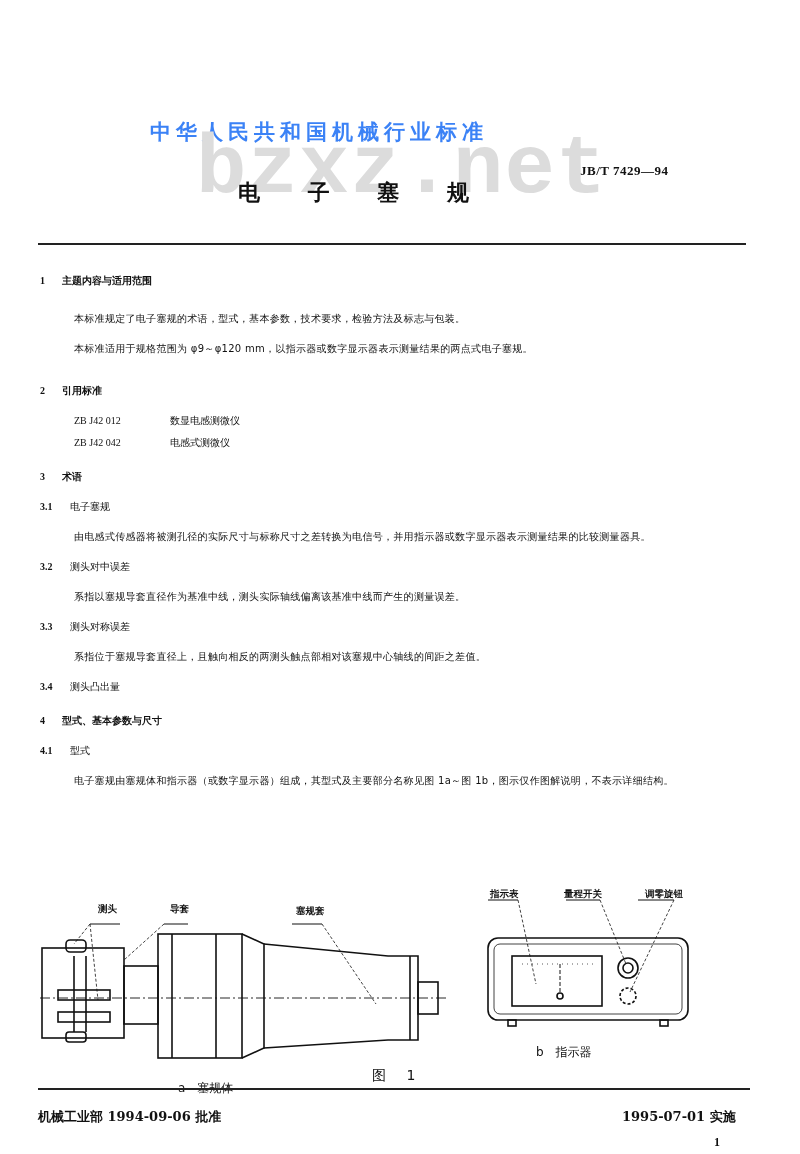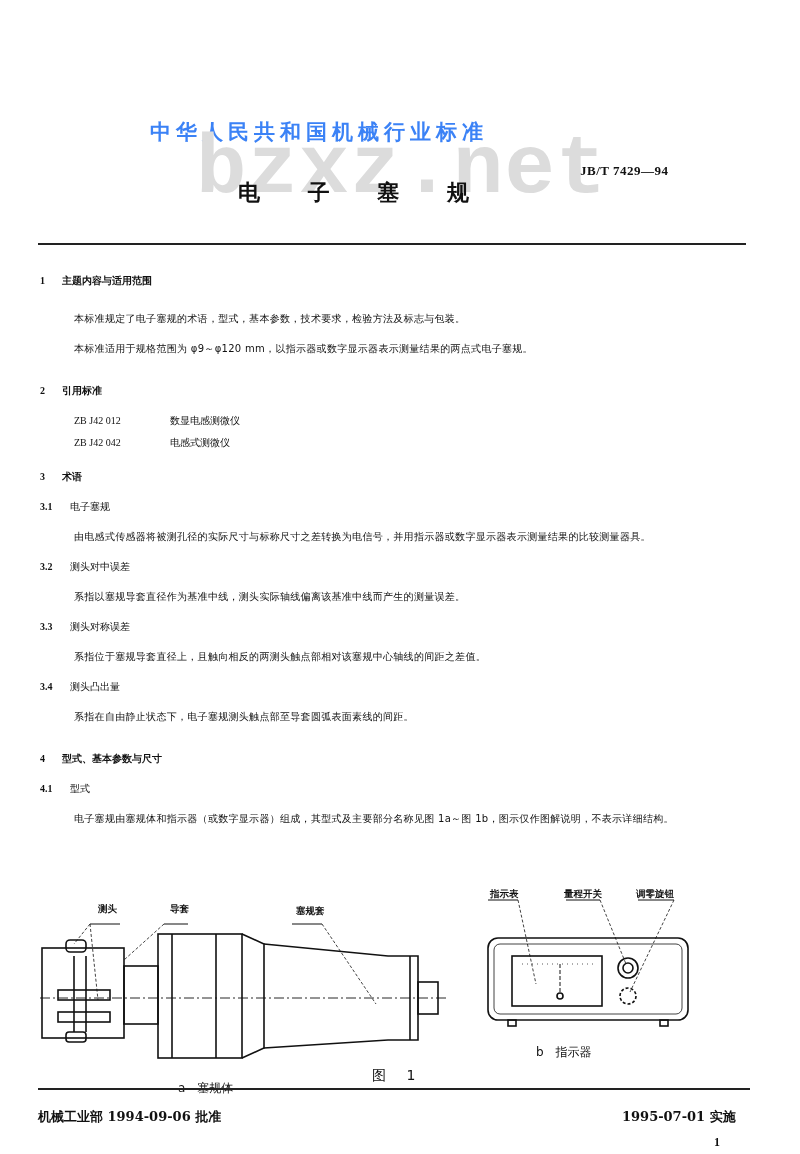--- a/index.html
+++ b/index.html
@@ -90,21 +90,20 @@
     <span class="num">3.2</span><span>测头对中误差</span>
   </div>
   <p class="p">系指以塞规导套直径作为基准中线，测头实际轴线偏离该基准中线而产生的测量误差。</p>
   <div class="h2">
     <span class="num">3.3</span><span>测头对称误差</span>
   </div>
   <p class="p">系指位于塞规导套直径上，且触向相反的两测头触点部相对该塞规中心轴线的间距之差值。</p>
   <div class="h2">
     <span class="num">3.4</span><span>测头凸出量</span>
   </div>
-  <p class="p">系指在自由静止状态下，电子塞规测头触点部至导套圆弧表面素线的间距。</p>
   <div class="gap1"></div>
 
   <div class="h1">
     <span class="num">4</span><span>型式、基本参数与尺寸</span>
   </div>
   <div class="gap2"></div>
   <div class="h2">
     <span class="num">4.1</span><span>型式</span>
   </div>
   <p class="p">电子塞规由塞规体和指示器（或数字显示器）组成，其型式及主要部分名称见图 1a～图 1b，图示仅作图解说明，不表示详细结构。</p>
@@ -176,21 +175,21 @@
       <line x1="196" y1="12" x2="152" y2="104"></line>
     </g>
     <g stroke="#111" stroke-width="1">
       <line x1="10" y1="12" x2="40" y2="12"></line>
       <line x1="88" y1="12" x2="122" y2="12"></line>
       <line x1="160" y1="12" x2="196" y2="12"></line>
     </g>
   </svg>
   <span class="fig-label" style="left:12px; top:0px;">指示表</span>
   <span class="fig-label" style="left:86px; top:0px;">量程开关</span>
-  <span class="fig-label" style="left:158px; top:0px;">调零旋钮</span>
+  <span class="fig-label" style="left:167px; top:0px;">调零旋钮</span>
   <span class="fig-cap" style="left:58px; top:156px;">b　指示器</span>
 </div>
 
 <div class="abs fig-title">图 1</div>
 
 <div class="abs foot-rule"></div>
 <div class="abs foot-left">机械工业部 1994-09-06 批准</div>
 <div class="abs foot-right">1995-07-01 实施</div>
 <div class="abs page-num">1</div>
 

